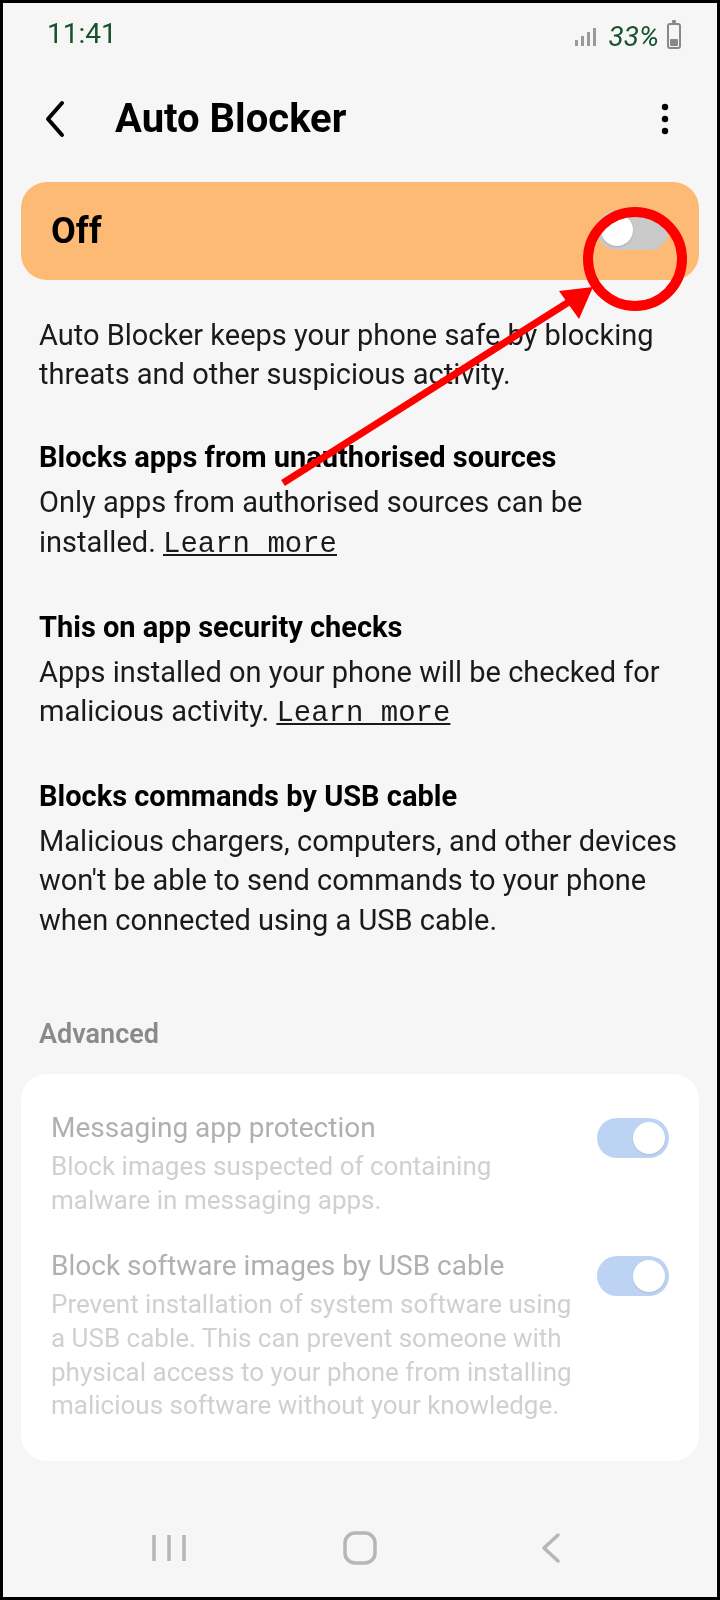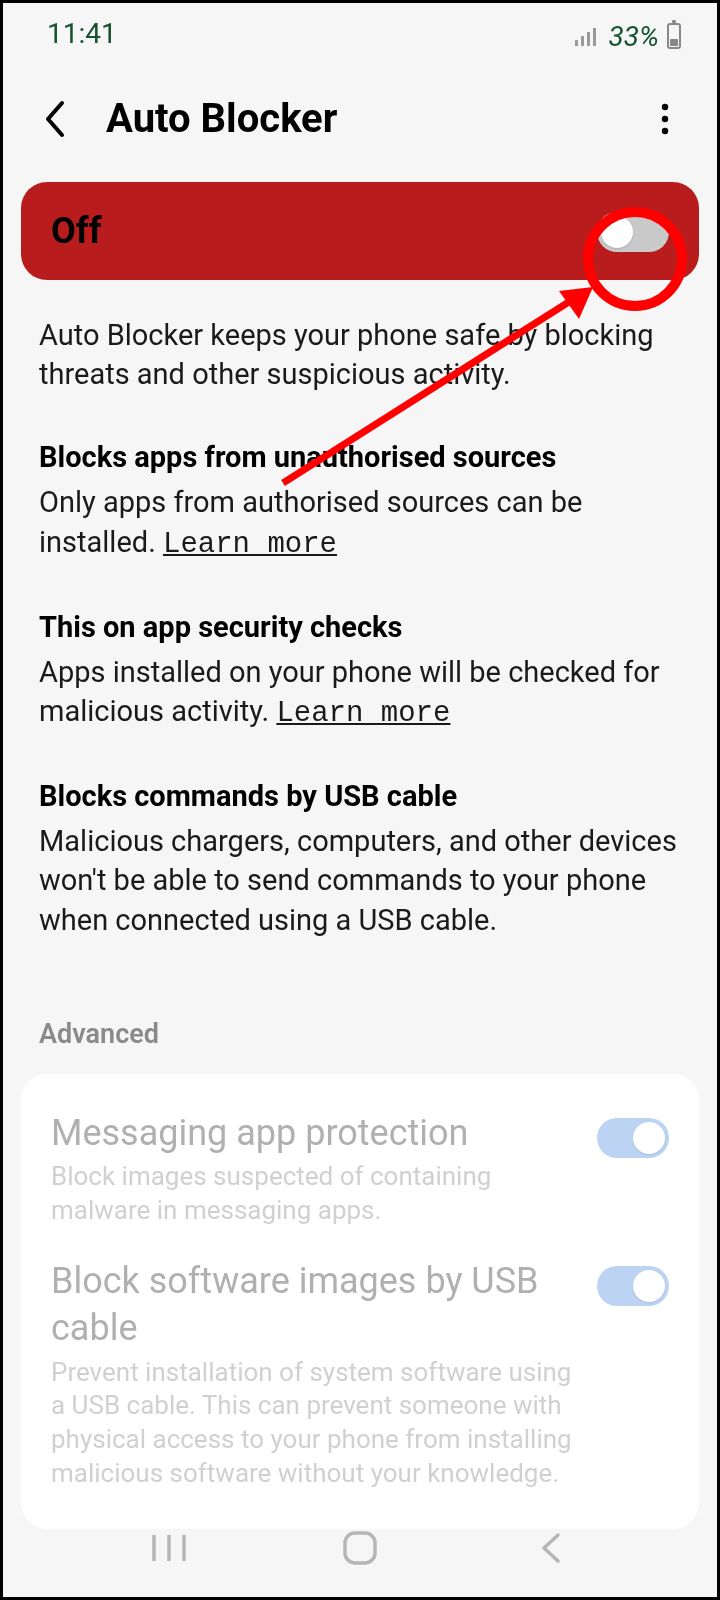--- a/index.html
+++ b/index.html
@@ -34,35 +34,35 @@
   }
   .battery-icon::after {
     content: ""; position: absolute; bottom: 1px; left: 1px; right: 1px;
     height: 33%; background: #888; border-radius: 1px;
   }
 
   
   .header {
     display: flex; align-items: center;
     padding: 30px 30px 40px 30px;
-    gap: 29px;
+    gap: 38px;
   }
   .back-btn { width: 44px; height: 44px; display: flex; align-items: center; justify-content: center; }
   .back-btn svg { width: 26px; height: 40px; }
   .header-title { font-size: 40px; font-weight: 700; color: #000; flex: 1; }
   .more-btn { width: 44px; height: 44px; display: flex; align-items: center; justify-content: center; }
   .more-btn svg { width: 8px; height: 32px; }
 
   
   .master-row {
-    background: #b91c1c;
+    background: #fdba74;
     border-radius: 26px;
     margin: 0 18px;
     padding: 28px 30px;
-    display: flex; align-items: flex-end; justify-content: space-between;
+    display: flex; align-items: flex-start; justify-content: space-between;
   }
   .master-label { font-size: 36px; font-weight: 700; color: #000; }
   .toggle {
     width: 72px; height: 40px; border-radius: 20px;
     position: relative; display: inline-block;
   }
   .toggle.off { background: #c9c9c9; }
   .toggle.off::after {
     content: ""; position: absolute; left: 4px; top: 4px;
     width: 32px; height: 32px; background: #fff; border-radius: 50%;
@@ -88,21 +88,21 @@
   .group-label { color: #8a8a8a; font-size: 27px; font-weight: 600; padding: 14px 36px 24px 36px; }
   .adv-card {
     background: #fff; border-radius: 26px; margin: 0 18px;
     padding: 10px 30px 34px 30px;
   }
   .adv-item {
     display: flex; align-items: flex-start; justify-content: space-between;
     padding: 26px 0 4px 0; gap: 18px;
   }
   .adv-text { flex: 1; }
-  .adv-title { font-size: 36px; color: #b0b0b0; line-height: 1.3; margin-bottom: 4px; }
+  .adv-title { font-size: 28px; color: #b0b0b0; line-height: 1.3; margin-bottom: 4px; }
   .adv-desc { font-size: 26px; color: #d0d0d0; line-height: 1.3; }
   .adv-toggle-wrap { padding-top: 8px; }
 
   
   .anno-circle {
     position: absolute;
     width: 104px; height: 104px; border: 10px solid #ff0000; border-radius: 50%;
     left: 580px; top: 204px; pointer-events: none;
   }
   .anno-arrow { position: absolute; left: 270px; top: 270px; pointer-events: none; }

